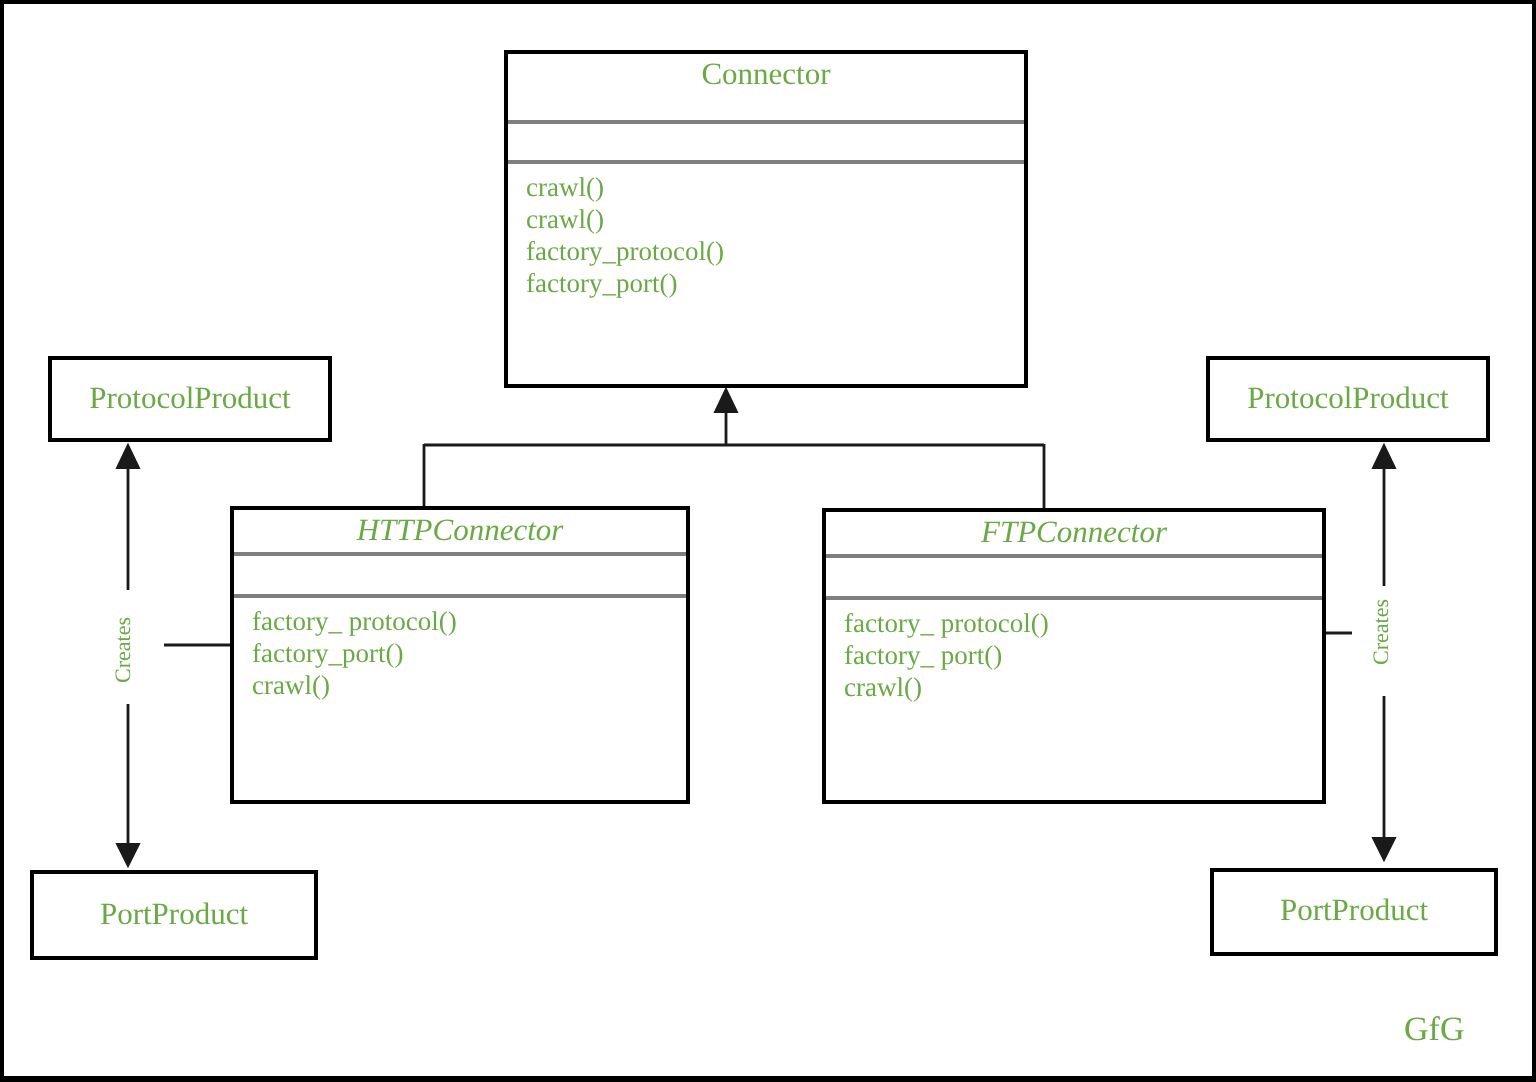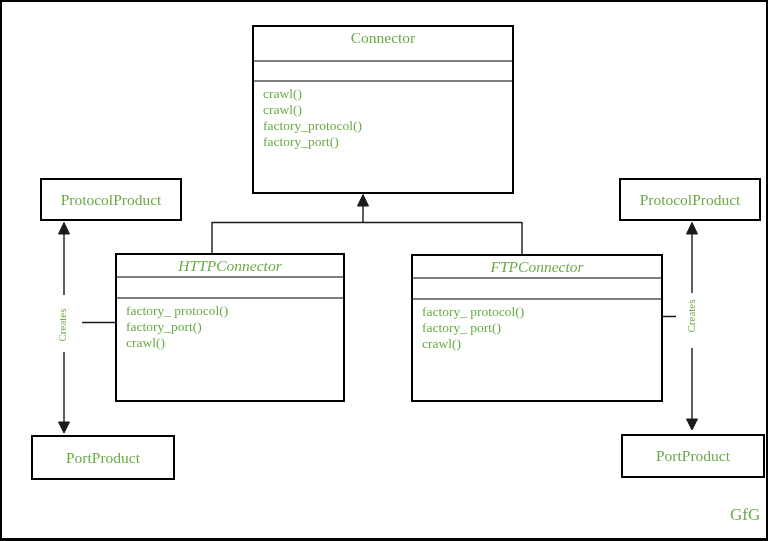--- a/index.html
+++ b/index.html
@@ -69,21 +69,20 @@
   .product {
     position: absolute;
     box-sizing: border-box;
     border: 2px solid #000;
     background: #fff;
     display: flex;
     align-items: center;
     justify-content: center;
     color: var(--green);
     font-size: 15.5px;
-    margin-left: 16px;
   }
   #protocol-left  { left: 22px;  top: 176px; width: 142px; height: 43px; }
   #protocol-right { left: 601px; top: 176px; width: 142px; height: 43px; }
   #port-left      { left: 13px;  top: 433px; width: 144px; height: 45px; }
   #port-right     { left: 603px; top: 432px; width: 144px; height: 44px; }
 
   .creates {
     position: absolute;
     width: 60px;
     height: 16px;
@@ -91,21 +90,21 @@
     text-align: center;
     color: var(--green);
     font-size: 11px;
     transform: rotate(-90deg);
   }
   #creates-left  { left: 30px;  top: 315px; }
   #creates-right { left: 659px; top: 306px; }
 
   .gfg {
     position: absolute;
-    left: 728px;
+    left: 700px;
     top: 503px;
     color: var(--green);
     font-size: 17px;
   }
 </style>
 </head>
 <body>
 
 <div class="canvas">
 

